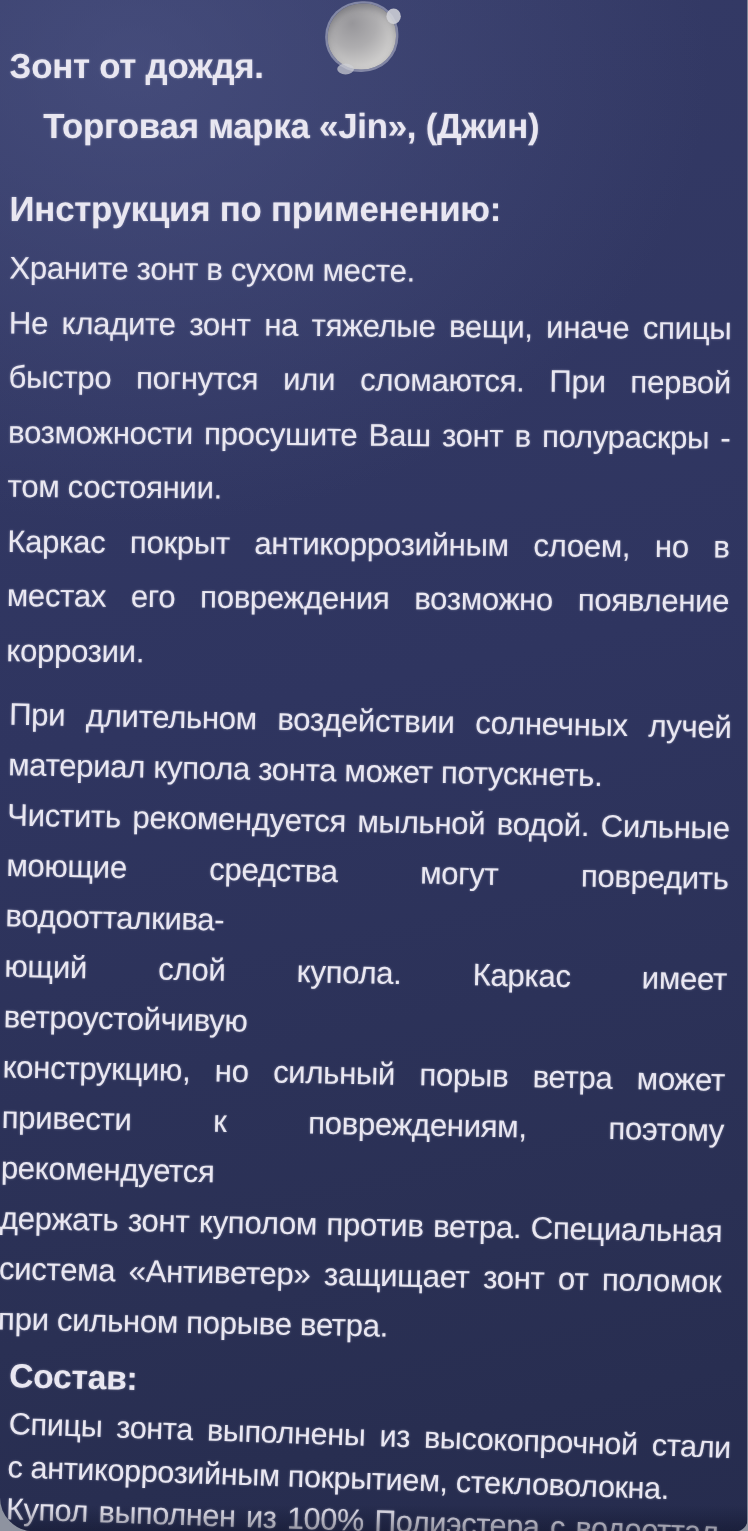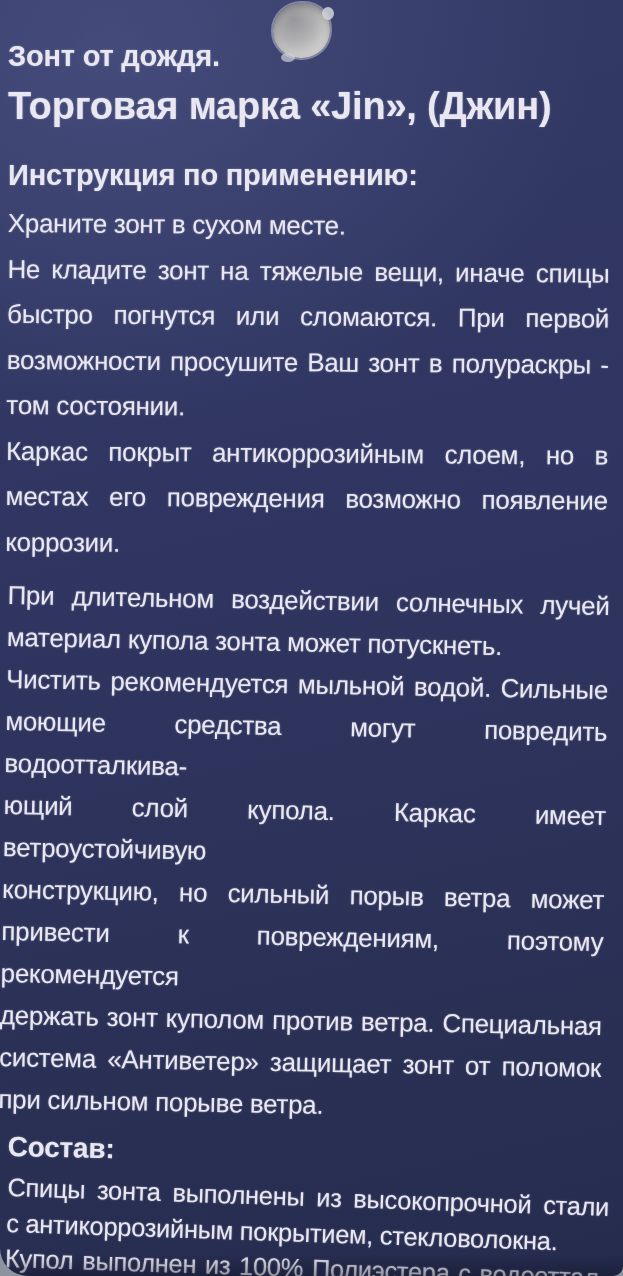--- a/index.html
+++ b/index.html
@@ -34,21 +34,21 @@
     content:""; position:absolute; right:-4px; top:4px; width:12px; height:13px;
     border-radius:50%; background:#d4d5da; opacity:.85;
   }
   .hole::before {
     content:""; position:absolute; left:8px; bottom:-4px; width:14px; height:9px;
     border-radius:50%; background:#cfd0d6; opacity:.7;
   }
   .content { position:relative; padding:38px 13px 0 8px; }
   .bold { font-weight:bold; }
   .title  { font-size:29px; line-height:36px; letter-spacing:-0.2px; }
-  .brand  { font-size:38px; line-height:36px; margin-top:14px; letter-spacing:-0.2px; }
+  .brand  { font-size:29px; line-height:36px; margin-top:14px; letter-spacing:-0.2px;margin-left:28px; }
   .h-instr{ font-size:29px; line-height:36px; margin-top:33px; letter-spacing:-0.2px; }
   .h-sostav{ font-size:28px; line-height:36px; margin-top:9px; letter-spacing:-0.2px;
     transform:rotate(1.2deg); transform-origin:0 0; }
   .section { letter-spacing:-0.3px; }
   .sec-intro { font-size:26px;  line-height:45.5px; margin-top:8px;
     transform:rotate(0.45deg); transform-origin:0 0; }
   .sec-care  { font-size:26px;  line-height:42px;  margin-top:9px;
     transform:rotate(1.05deg); transform-origin:0 0; }
   .sec-comp  { font-size:25.5px; line-height:35.5px; margin-top:5px;
     transform:rotate(1.9deg);  transform-origin:0 0; }

